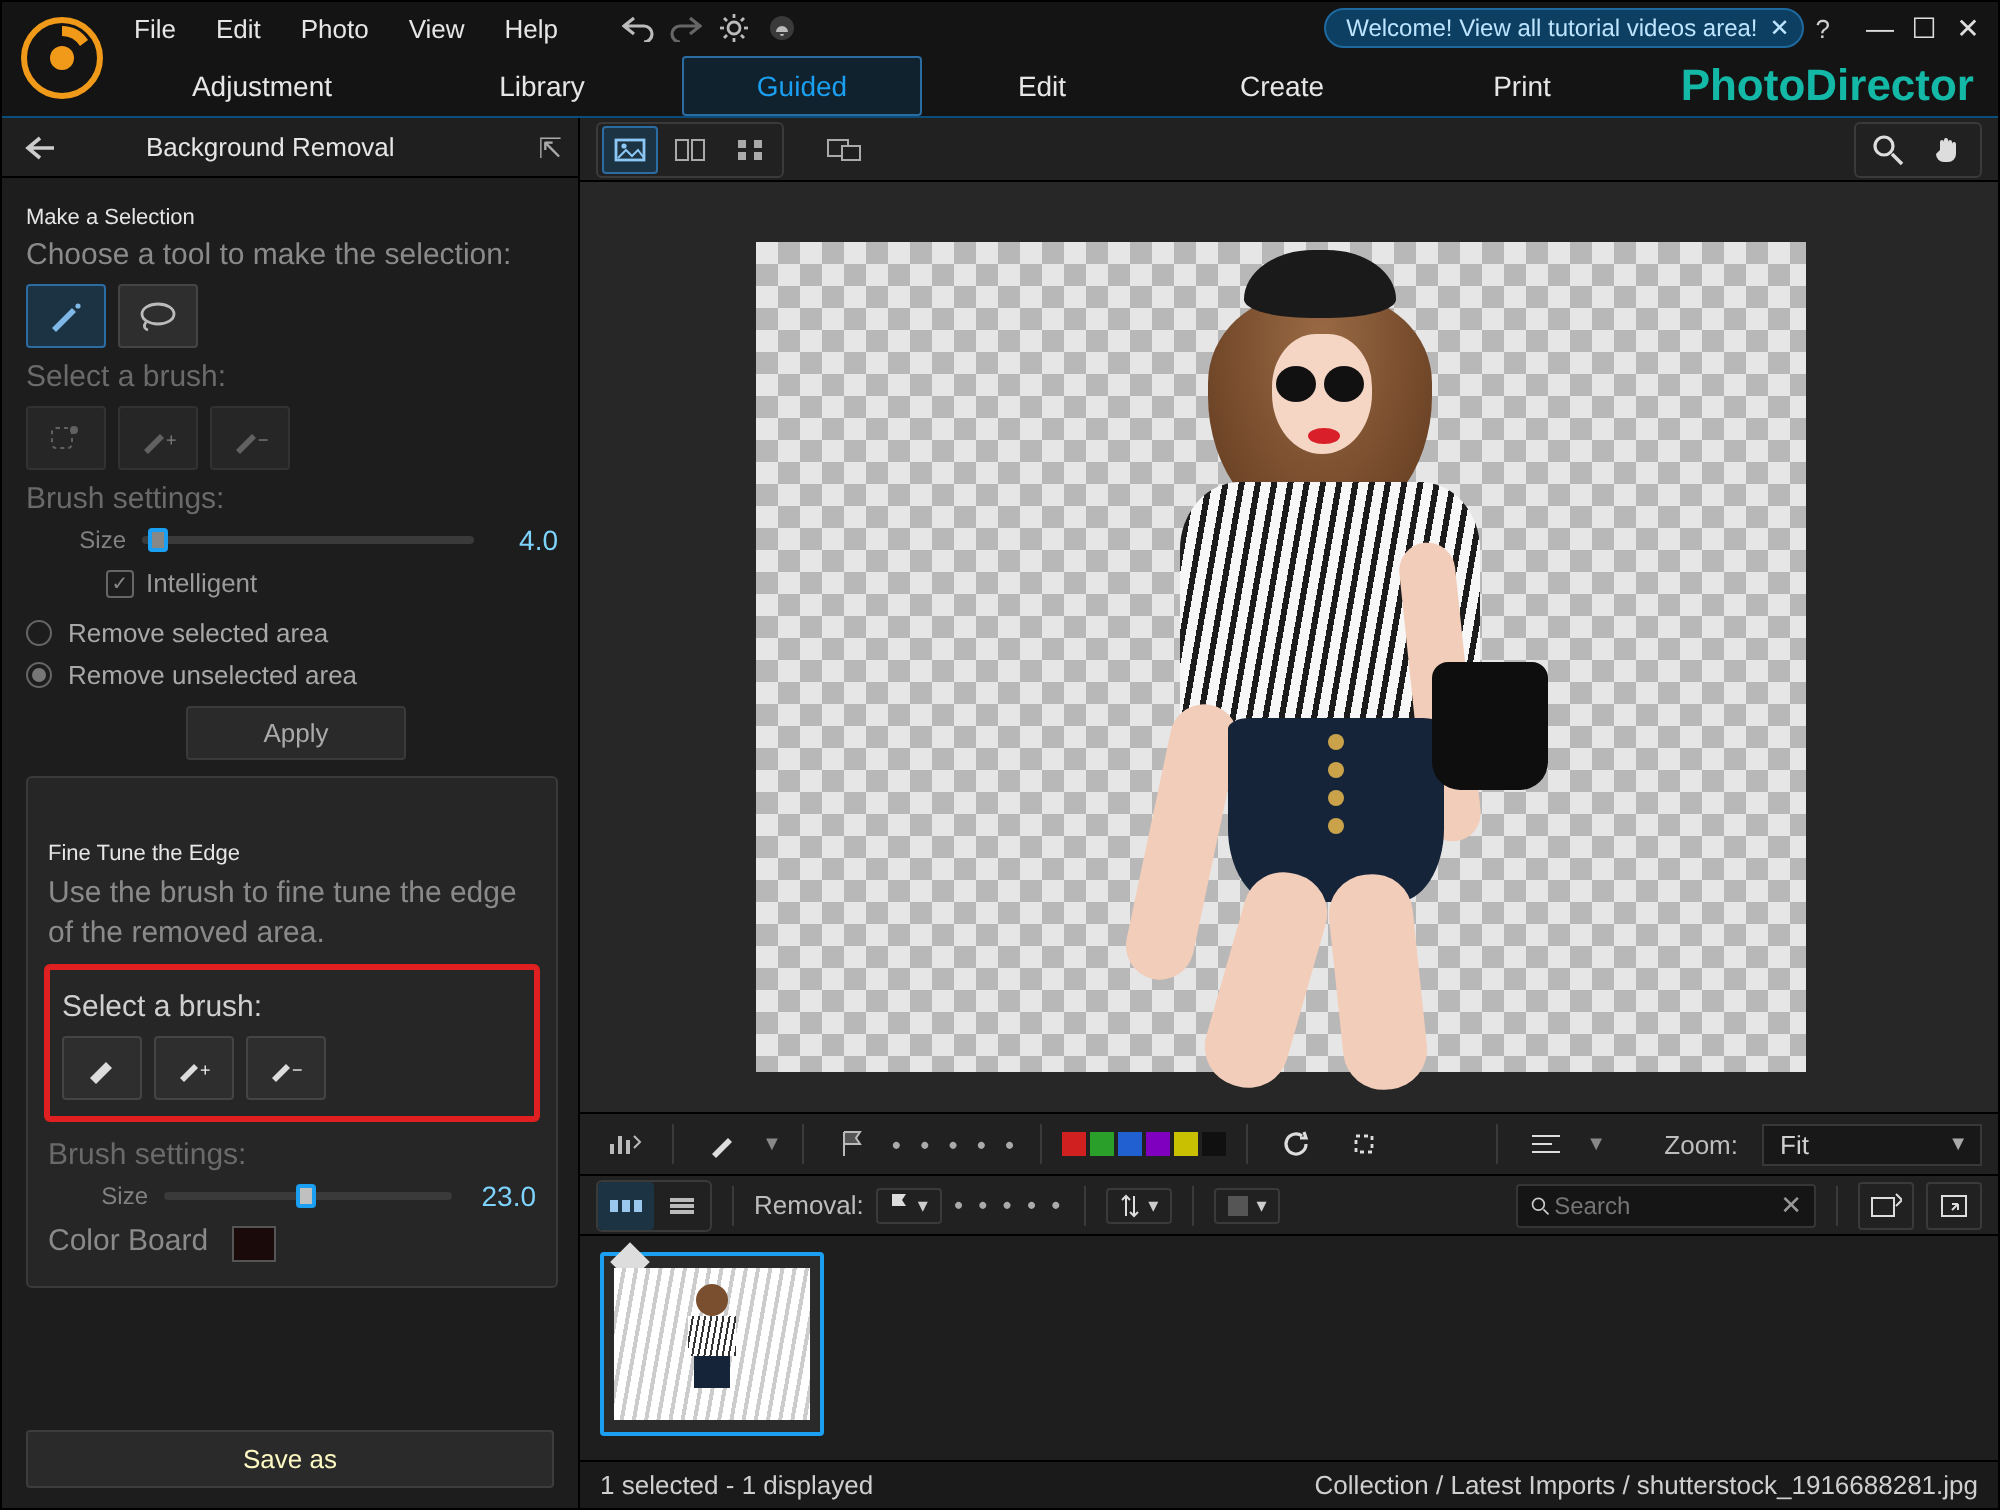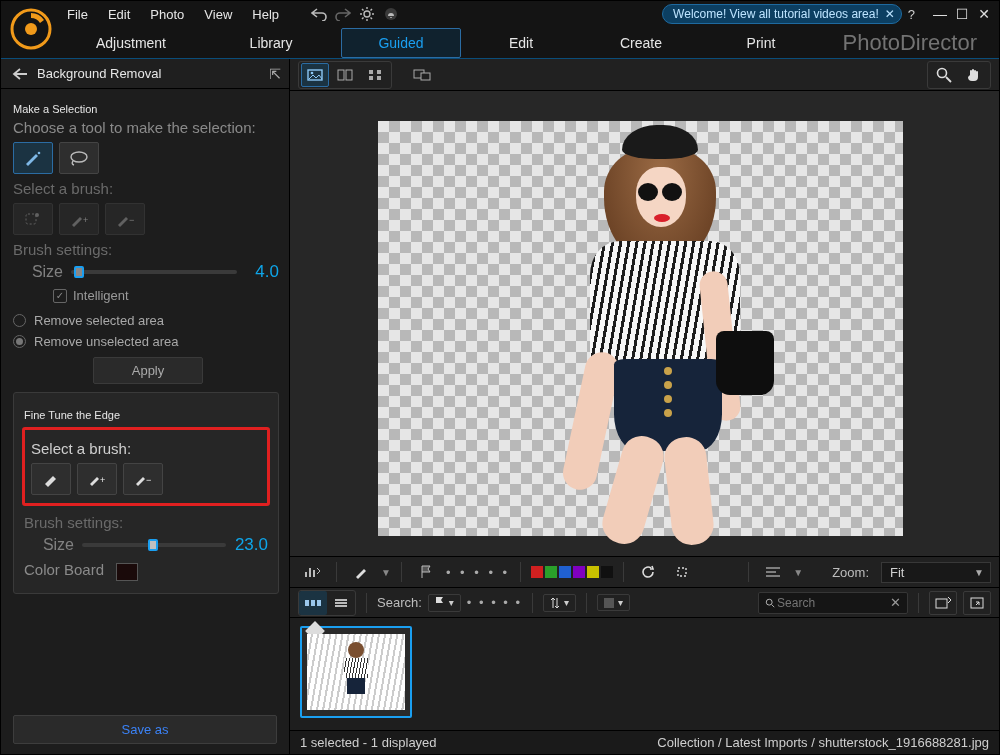--- a/index.html
+++ b/index.html
@@ -51,71 +51,72 @@
   .modebar .mode-tab {
     width: 120px; text-align: center; color: var(--text-bright); font-size: 14px;
     padding: 6px 0;
   }
   .modebar .mode-tab.left { width: 140px; }
   .modebar .mode-tab.active {
     color: var(--accent); border: 1px solid var(--accent-border); background: #10222e;
     border-radius: 2px;
   }
   .modebar .brand {
-    margin-left: auto; margin-right: 22px; color: #737373; font-size: 22px; font-weight: 400;
+    margin-left: auto; margin-right: 12px; color: #14b8a6; font-size: 22px; font-weight: 700;
   }
   
   .main { display:flex; height: calc(100% - 26px - 32px); }
   .leftpane { width: 289px; background: var(--bg-darker); display:flex; flex-direction:column; border-right:1px solid #000; }
   .rightpane { flex:1; background: #212121; display:flex; flex-direction:column; min-width:0; }
   
   .left-header {
     height: 30px; display:flex; align-items:center; padding:0 8px; border-bottom:1px solid #000;
     background: #1f1f1f;
+    gap: 36px;
   }
   .left-header .back { width:22px;height:22px;display:flex;align-items:center;justify-content:center;color:#bbb; }
   .left-header .title { margin-left:6px; color: var(--text-bright); font-size:13px; }
   .left-header .expand { margin-left:auto; color:#aaa; font-size:14px; }
   
   .left-body { flex:1; overflow-y:auto; padding:8px 10px 6px 12px; position:relative; }
   .section-title { color: var(--text-bright); font-size:11px; margin: 6px 0 4px; }
   .small-label { color: var(--text-dim); font-size: 15px; margin: 4px 0; }
   .disabled { color: #6a6a6a; }
   .tool-row { display:flex; gap:6px; margin:6px 0; }
   .tool-btn {
     width: 40px; height: 32px; background: var(--bg-panel-light); border:1px solid #444;
     border-radius:2px; display:flex; align-items:center; justify-content:center; color:#ccc;
   }
   .tool-btn.selected { border:1px solid var(--accent-border); background:#1b3342; }
   .tool-btn.dim { opacity:0.55; }
   .slider-row { display:flex; align-items:center; gap:8px; margin:4px 0 6px; }
-  .slider-row .lbl { width:50px; text-align:right; color:#818181; font-size:16px; }
+  .slider-row .lbl { width:50px; text-align:right; color:#818181; font-size:12px; }
   .slider-row .track { flex:1; height:4px; background:#3a3a3a; border-radius:2px; position:relative; }
   .slider-row .thumb { position:absolute; top:-4px; width:10px; height:12px; background:#888; border-radius:2px; }
-  .slider-row .val { width:34px; text-align:right; color:#0ea5e9; font-size:17px; }
+  .slider-row .val { width:34px; text-align:right; color:#7dd3fc; font-size:14px; }
   .check-row { display:flex; align-items:center; gap:6px; margin:4px 0 10px 40px; color:#9a9a9a; }
   .check { width:14px;height:14px;border:1px solid #666;border-radius:2px;display:flex;align-items:center;justify-content:center;font-size:10px;color:#888; }
   .radio-row { display:flex; align-items:center; gap:8px; margin:6px 0; color:#a8a8a8; }
   .radio { width:13px; height:13px; border-radius:50%; border:1px solid #666; display:inline-flex;align-items:center;justify-content:center; }
   .radio .dot { width:7px;height:7px;border-radius:50%;background:#777; }
   .apply-btn {
     display:block; margin:8px 0 8px 80px; width:110px; text-align:center;
     background:#2a2a2a; border:1px solid #3a3a3a; padding:5px 0; color:#aaa; border-radius:2px;
   }
   .fine-tune {
     border:1px solid #3a3a3a; background:#262626; border-radius:3px;
-    padding:10px 10px 12px; margin-top:8px; position:relative;
+    padding:26px 10px 12px; margin-top:8px; position:relative;
   }
   .red-box { border:3px solid var(--red-highlight); border-radius:3px; padding:6px 6px 8px; margin:6px -2px 8px; }
   .color-board-swatch { width:22px;height:18px;border:1px solid #555;background:#1a0a0a;display:inline-block;vertical-align:middle;margin-left:8px; }
   .fine-tune .slider-row .thumb { left:46%; background:#c0c0c0; }
   .arrow-annot { position:absolute; left:198px; top:392px; width:45px; height:55px; pointer-events:none; }
   
   .left-bottom { padding:8px 12px 10px; display:flex; gap:16px; }
-  .small-btn { flex:1; background:#2a2a2a; border:1px solid #3d3d3d; color:#3b82f6; text-align:center; padding:6px 0; border-radius:2px; }
+  .small-btn { flex:1; background:#2a2a2a; border:1px solid #3d3d3d; color:#fef9c3; text-align:center; padding:6px 0; border-radius:2px; }
   
   .canvas-toolbar {
     height: 32px; display:flex; align-items:center; padding:0 8px; gap:4px;
     border-bottom: 1px solid #000;
   }
   .ico-btn {
     width:28px; height:24px; display:flex; align-items:center; justify-content:center;
     color:#ccc; border-radius:2px;
   }
   .ico-btn.active { background:#1b3342; border:1px solid var(--accent-border); }
@@ -340,20 +341,21 @@
       </div>
       <div class="apply-btn">Apply</div>
 
       <svg class="arrow-annot" viewBox="0 0 45 55">
           <path d="M38 4 Q 42 30 16 44" fill="none" stroke="#f5a623" stroke-width="5" stroke-linecap="round"></path>
           <path d="M16 44 l4 -12 M16 44 l12 2" fill="none" stroke="#f5a623" stroke-width="5" stroke-linecap="round"></path>
         </svg>
 
       <div class="fine-tune">
         <div class="section-title">Fine Tune the Edge</div>
+        <div class="small-label" style="line-height:1.3">Use the brush to fine tune the edge of the removed area.</div>
 
         <div class="red-box">
           <div class="small-label" style="color:#cfcfcf">Select a brush:</div>
           <div class="tool-row" style="margin-bottom:0">
             <div class="tool-btn">
                 <svg width="18" height="16" viewBox="0 0 18 16">
                   <path d="M3 13 L11 5 l3 3 L6 16z" fill="#ddd"></path>
                 </svg>
               </div>
             <div class="tool-btn">
@@ -534,21 +536,21 @@
           </div>
         <div class="ico-btn">
             <svg width="14" height="10" viewBox="0 0 14 10">
               <line x1="1" y1="2" x2="13" y2="2" stroke="#bbb" stroke-width="2"></line>
               <line x1="1" y1="5" x2="13" y2="5" stroke="#bbb" stroke-width="2"></line>
               <line x1="1" y1="8" x2="13" y2="8" stroke="#bbb" stroke-width="2"></line>
             </svg>
           </div>
       </div>
       <div class="sep-v"></div>
-      <span class="lbl">Search:</span>
+      <span class="lbl">Removal:</span>
       <div class="dropdown-mini">
           <svg width="10" height="12" viewBox="0 0 10 12">
             <path d="M1 0 v12 M1 0 h7 l-2 3 l2 3 h-7" fill="#ddd"></path>
           </svg>
           <span style="font-size:10px">▾</span>
         </div>
       <span style="color:#aaa;letter-spacing:2px">• • • • •</span>
       <div class="sep-v"></div>
       <div class="dropdown-mini">
           <svg width="10" height="12" viewBox="0 0 10 12">

